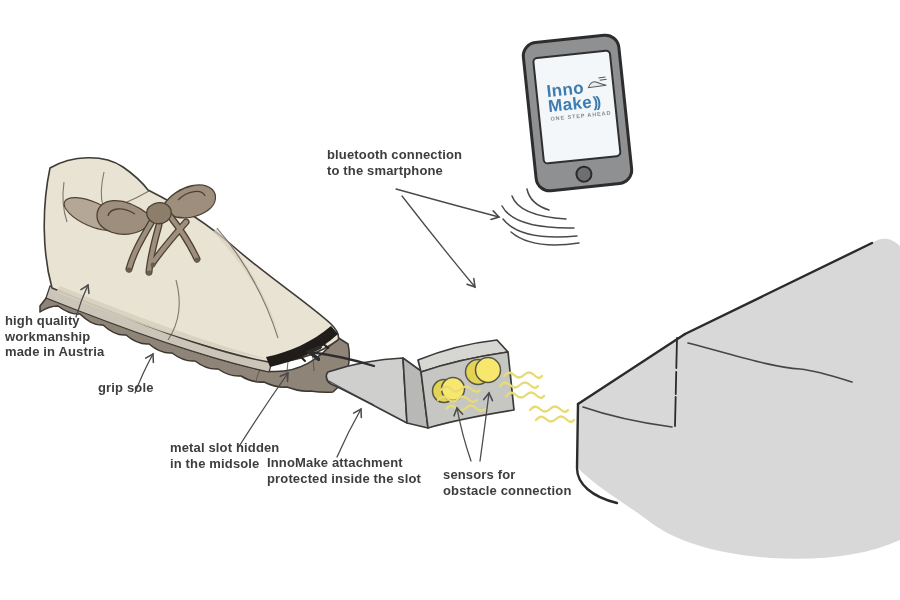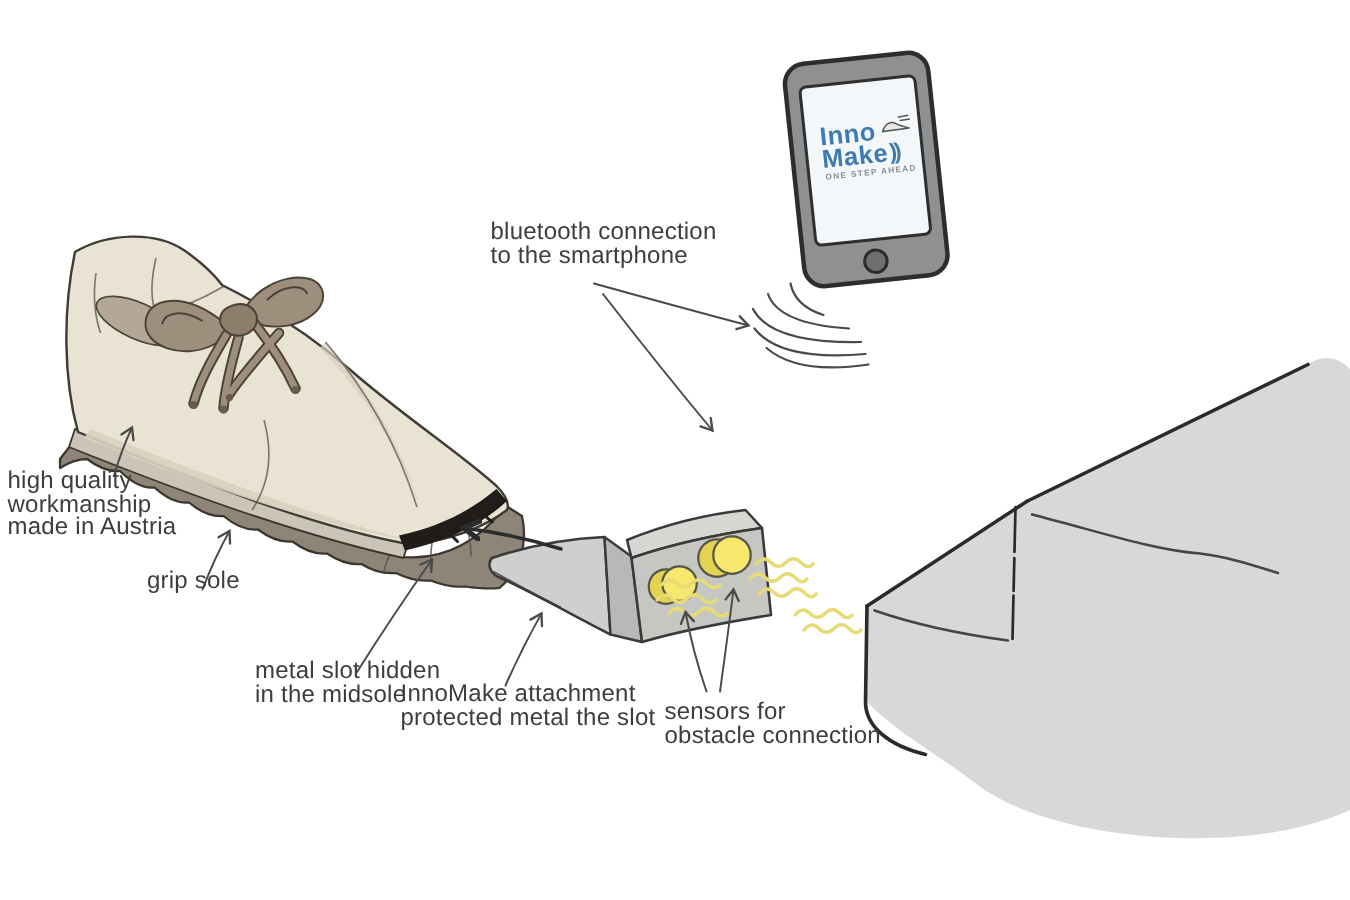--- a/index.html
+++ b/index.html
@@ -1,20 +1,20 @@
 <!DOCTYPE html>
 <html><head>
 <meta charset="utf-8">
 <style>
   html,body{margin:0;padding:0;background:#fff;}
   .canvas{position:relative;width:900px;height:600px;background:#ffffff;overflow:hidden;
           font-family:"Liberation Sans",sans-serif;}
   .art{position:absolute;left:0;top:0;}
-  .label{position:absolute;font-size:16px;line-height:15.5px;color:#3d3d3d;
-         letter-spacing:.15px;white-space:pre-line;font-weight:400;}
+  .label{position:absolute;font-size:13px;line-height:15.5px;color:#3d3d3d;
+         letter-spacing:.15px;white-space:pre-line;font-weight:700;}
   
   .phone{position:absolute;left:528px;top:37px;width:99px;height:152px;background:#8f9092;
          border:3px solid #2d2d2d;border-radius:15px;transform:rotate(-6deg);box-sizing:border-box;}
   .screen{position:absolute;left:7px;top:13px;right:7px;bottom:25px;background:#f3f7f9;
           border:2px solid #2f2f2f;border-radius:5px;overflow:hidden;}
   .home{position:absolute;bottom:3px;left:50%;margin-left:-9px;width:17px;height:17px;
         border-radius:50%;background:#6f6f71;border:2px solid #2b2b2b;box-sizing:border-box;}
   .logo{position:absolute;left:9px;top:26px;color:#3e7bb0;font-weight:bold;
         font-size:17px;line-height:15px;letter-spacing:.4px;}
   .logo .row{display:flex;align-items:flex-start;}
@@ -195,17 +195,17 @@
 
   <div class="label" style="left:327px;top:147px;">bluetooth connection
 to the smartphone</div>
   <div class="label" style="left:5px;top:313px;">high quality
 workmanship
 made in Austria</div>
   <div class="label" style="left:98px;top:380px;text-align:center;">grip sole</div>
   <div class="label" style="left:150px;top:440px;margin-left:20px;">metal slot hidden
 in the midsole</div>
   <div class="label" style="left:267px;top:455px;">InnoMake attachment
-protected metal the slot</div>
+protected inside the slot</div>
   <div class="label" style="left:443px;top:467px;">sensors for
 obstacle connection</div>
 
 </div>
 
 </body></html>

